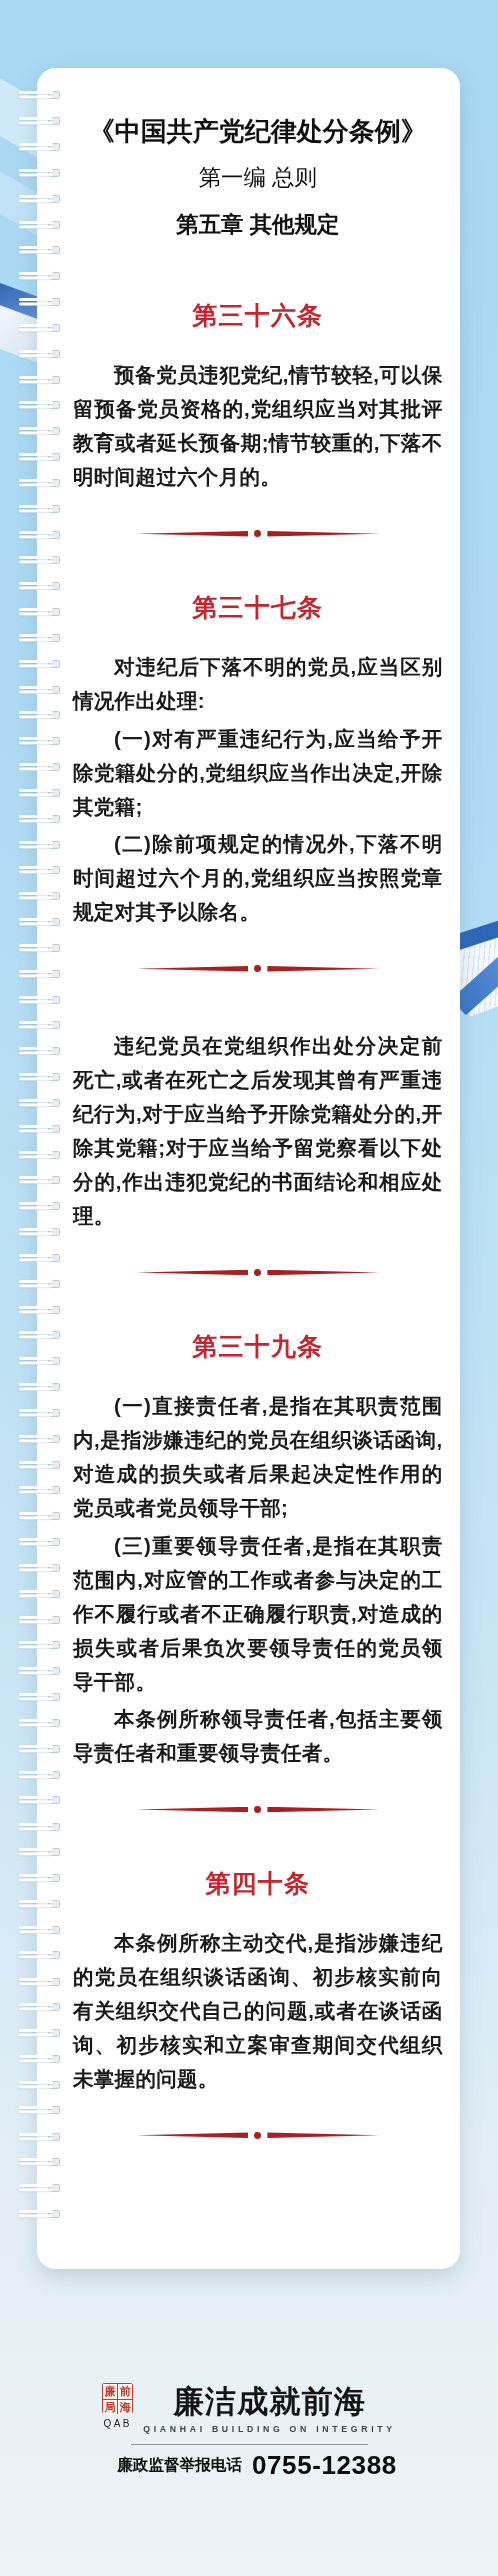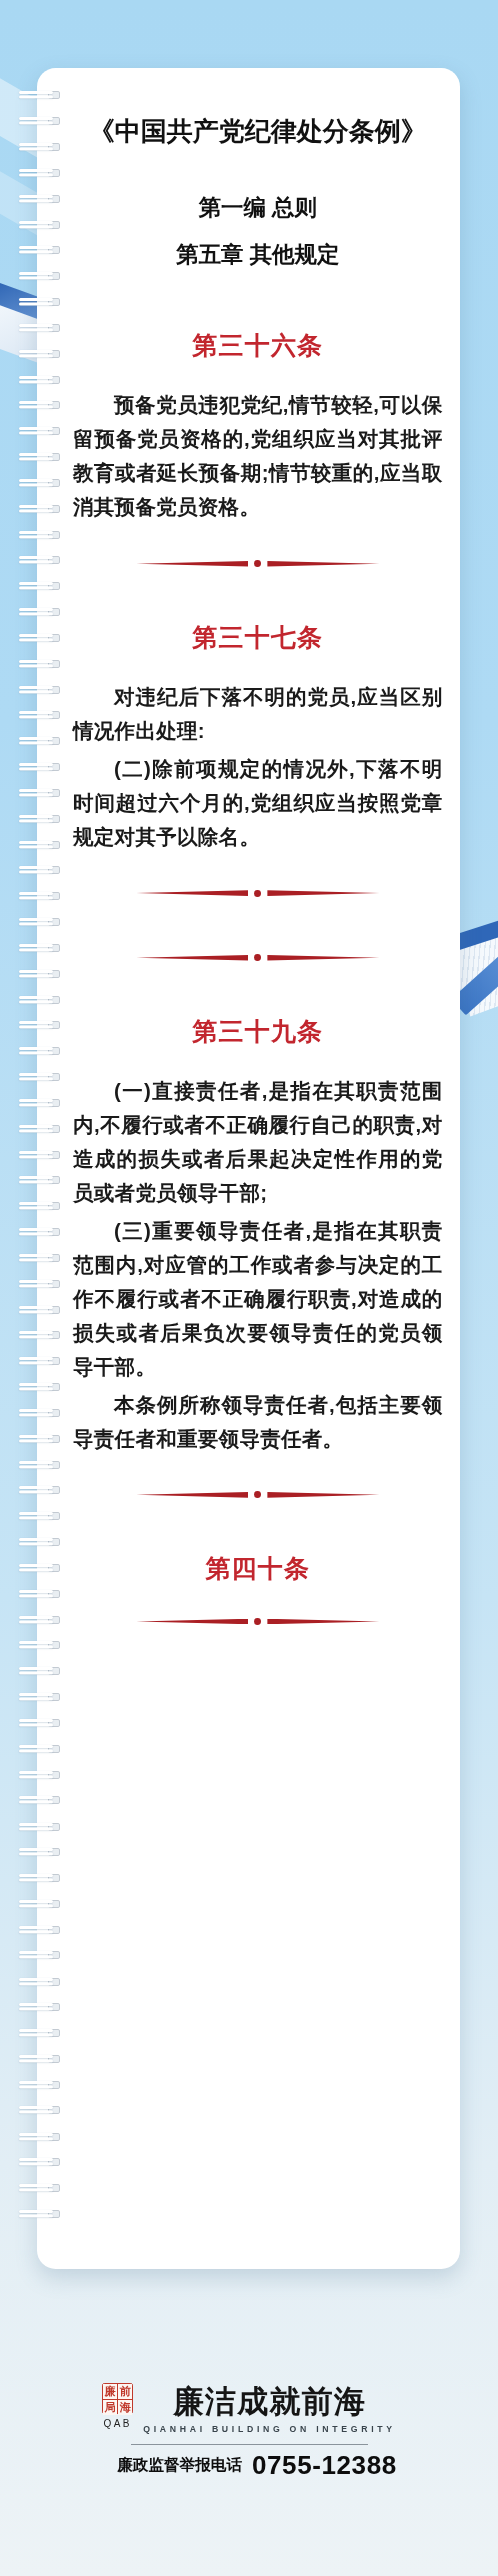--- a/index.html
+++ b/index.html
@@ -18,21 +18,21 @@
   .br-pages{left:456px;top:935px;width:62px;height:73px;transform:rotate(-20deg);
             background:repeating-linear-gradient(115deg,#f5f9fd 0 3.7px,#dde7f2 3.7px 5px);}
   .br-spine{left:449px;top:971px;width:75px;height:22.4px;background:linear-gradient(90deg,#3a74c4,#5d92d6);transform:rotate(-42deg);border-radius:1.9px;}
 
   
   .card{position:absolute;left:37px;top:68px;width:423px;height:2201px;background:#ffffff;
         border-radius:18.7px;box-shadow:0 8.7px 21px rgba(70,110,140,.22);z-index:2;}
   .card-inner{padding:50px 17.4px 0 36px;color:#191919;}
 
   .title{font-size:26px;line-height:27px;font-weight:bold;text-align:center;margin:0;color:#111;}
-  .part{font-size:22.4px;line-height:25px;font-weight:bold;text-align:center;margin-top:50px;color:#111;}
+  .part{font-size:22.4px;line-height:25px;font-weight:normal;text-align:center;margin-top:20px;color:#111;}
   .chapter{font-size:22.4px;line-height:25px;font-weight:bold;text-align:center;margin-top:22.4px;color:#111;}
 
   .article{margin-top:56px;}
   .article.first{margin-top:65px;}
   .article h2{font-size:25px;line-height:27px;font-weight:bold;color:#c2262e;text-align:center;margin:0 0 29px 0;letter-spacing:1.2px;}
   .article p{font-size:20.5px;line-height:34px;margin:3.7px 0 0 0;text-align:justify;text-indent:2em;
              color:#1a1a1a;font-weight:bold;letter-spacing:0.3px;}
   .article p:first-of-type{margin-top:0;}
 
   
@@ -82,65 +82,68 @@
   <div class="book br-spine"></div>
 
   <div class="card">
     <div class="card-inner">
       <h1 class="title">《中国共产党纪律处分条例》</h1>
       <div class="part">第一编 总则</div>
       <div class="chapter">第五章 其他规定</div>
 
       <section class="article first">
         <h2>第三十六条</h2>
-        <p>预备党员违犯党纪,情节较轻,可以保留预备党员资格的,党组织应当对其批评教育或者延长预备期;情节较重的,应当取消其预备党员资格。</p>
+        <p>预备党员违犯党纪,情节较轻,可以保留预备党员资格的,党组织应当对其批评教育或者延长预备期;情节较重的,下落不明时间超过六个月的。</p>
       </section>
 
       <div class="divider">
         <span class="seg l"></span>
         <span class="dot"></span>
         <span class="seg r"></span>
       </div>
 
       <section class="article">
         <h2>第三十七条</h2>
         <p>对违纪后下落不明的党员,应当区别情况作出处理:</p>
+        <p>(一)对有严重违纪行为,应当给予开除党籍处分的,党组织应当作出决定,开除其党籍;</p>
         <p>(二)除前项规定的情况外,下落不明时间超过六个月的,党组织应当按照党章规定对其予以除名。</p>
       </section>
 
       <div class="divider">
         <span class="seg l"></span>
         <span class="dot"></span>
         <span class="seg r"></span>
       </div>
 
       <section class="article">
+        <p>违纪党员在党组织作出处分决定前死亡,或者在死亡之后发现其曾有严重违纪行为,对于应当给予开除党籍处分的,开除其党籍;对于应当给予留党察看以下处分的,作出违犯党纪的书面结论和相应处理。</p>
       </section>
 
       <div class="divider">
         <span class="seg l"></span>
         <span class="dot"></span>
         <span class="seg r"></span>
       </div>
 
       <section class="article">
         <h2>第三十九条</h2>
-        <p>(一)直接责任者,是指在其职责范围内,不履行或者不正确履行自己的职责,对造成的损失或者后果起决定性作用的党员或者党员领导干部;</p>
+        <p>(一)直接责任者,是指在其职责范围内,是指涉嫌违纪的党员在组织谈话函询,对造成的损失或者后果起决定性作用的党员或者党员领导干部;</p>
         <p>(三)重要领导责任者,是指在其职责范围内,对应管的工作或者参与决定的工作不履行或者不正确履行职责,对造成的损失或者后果负次要领导责任的党员领导干部。</p>
         <p>本条例所称领导责任者,包括主要领导责任者和重要领导责任者。</p>
       </section>
 
       <div class="divider">
         <span class="seg l"></span>
         <span class="dot"></span>
         <span class="seg r"></span>
       </div>
 
       <section class="article">
         <h2>第四十条</h2>
+        <p>本条例所称主动交代,是指涉嫌违纪的党员在组织谈话函询、初步核实前向有关组织交代自己的问题,或者在谈话函询、初步核实和立案审查期间交代组织未掌握的问题。</p>
       </section>
 
       <div class="divider">
         <span class="seg l"></span>
         <span class="dot"></span>
         <span class="seg r"></span>
       </div>
     </div>
   </div>
 

